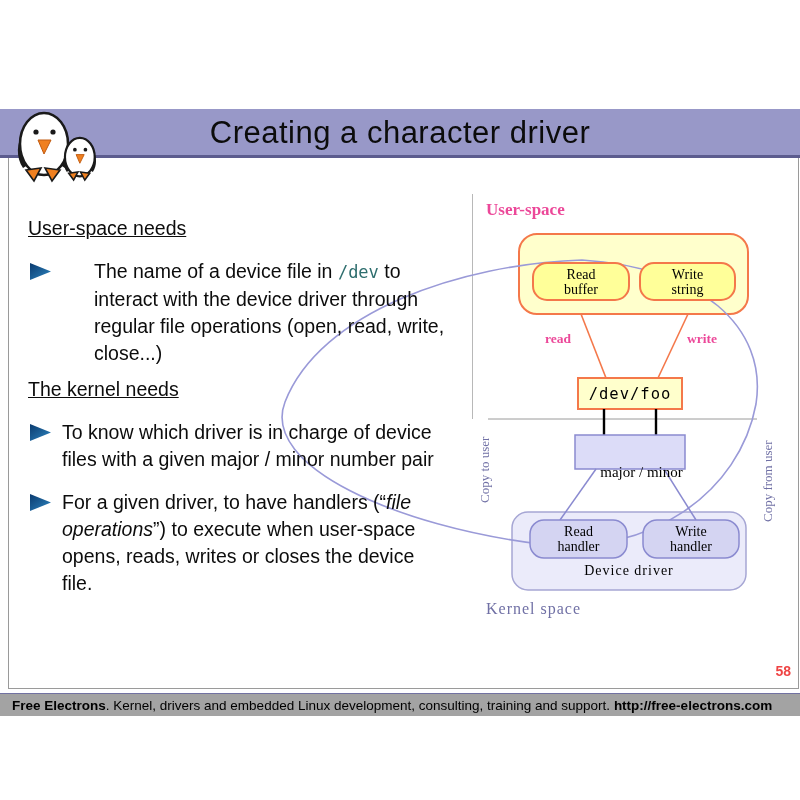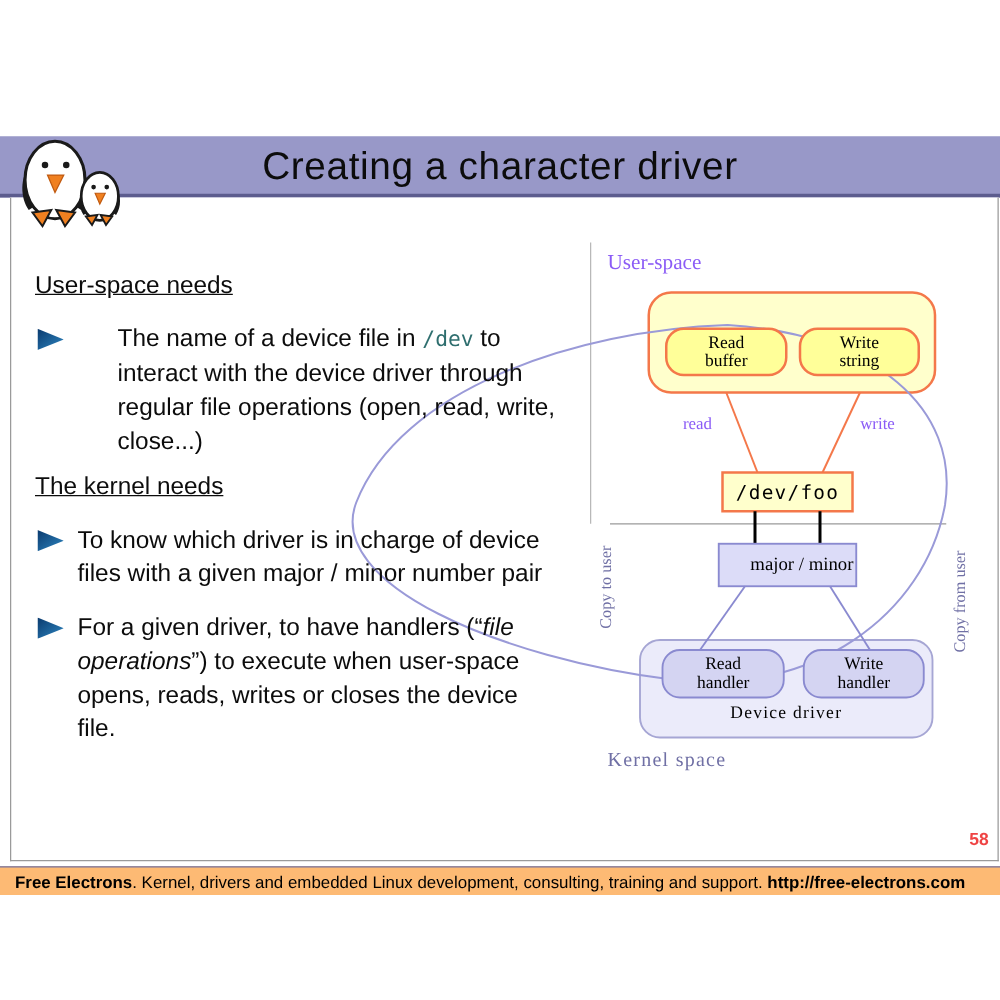--- a/index.html
+++ b/index.html
@@ -32,36 +32,36 @@
   .arrow { flex:none; margin-top:5px; }
   .bline { font-size:19.5px; line-height:27px; color:#0c0c0c; }
   .code  { font-family:"DejaVu Sans Mono","Liberation Mono",monospace; font-size:17px; color:#2e6e6e; }
   .it    { font-style:italic; }
   
   .dlabel {
     position:absolute; z-index:3; font-family:"Liberation Serif", serif; color:#000;
     display:flex; flex-direction:column; align-items:center; justify-content:center;
     text-align:center;
   }
-  .orange-text { color:#8b5cf6; }
+  .orange-text { color:#ec4899;font-weight:bold; }
   .purple-text { color:#7070a5; }
   .vtext {
     position:absolute; z-index:3; font-family:"Liberation Serif", serif; color:#7070a5;
     writing-mode:vertical-rl; transform:rotate(180deg);
     font-size:13px; text-align:center;
   }
   .diagram-svg { position:absolute; left:0; top:0; z-index:2; pointer-events:none; }
   
   .pagenum {
     position:absolute; right:9px; top:651px; z-index:4;
     font-size:14px; font-weight:bold; color:#ef4444;
   }
   .footer {
     position:absolute; left:0; top:681px; width:800px; height:23px;
-    background:#fdba74; border-top:1px solid #7272a2;
+    background:#a3a3a3; border-top:1px solid #7272a2;
     display:flex; align-items:center; white-space:pre; overflow:hidden;
     font-size:13.5px; color:#000; padding-left:12px; box-sizing:border-box;
   }
   .footer b { font-weight:bold; }
 </style>
 </head>
 <body>
 
 <div class="stage">
 
@@ -178,21 +178,21 @@
   <div class="dlabel" style="left:640px; top:251px; width:95px; height:38px; font-size:14px; line-height:15px;">
     <span>Write</span>
     <span>string</span>
   </div>
 
   <div class="dlabel orange-text" style="left:528px; top:319px; width:60px; font-size:13.5px;">read</div>
   <div class="dlabel orange-text" style="left:672px; top:319px; width:60px; font-size:13.5px;">write</div>
 
   <div class="dlabel" style="left:578px; top:366px; width:104px; height:31px; font-family:'DejaVu Sans Mono','Liberation Mono',monospace; font-size:15.5px; letter-spacing:1px;">/dev/foo</div>
 
-  <div class="dlabel" style="left:575px; top:423px; width:133px; height:34px; font-size:15px;">major / minor</div>
+  <div class="dlabel" style="left:575px; top:443px; width:133px; height:34px; font-size:15px;">major / minor</div>
 
   <div class="dlabel" style="left:530px; top:508px; width:97px; height:38px; font-size:14px; line-height:15px;">
     <span>Read</span>
     <span>handler</span>
   </div>
   <div class="dlabel" style="left:643px; top:508px; width:96px; height:38px; font-size:14px; line-height:15px;">
     <span>Write</span>
     <span>handler</span>
   </div>
 

